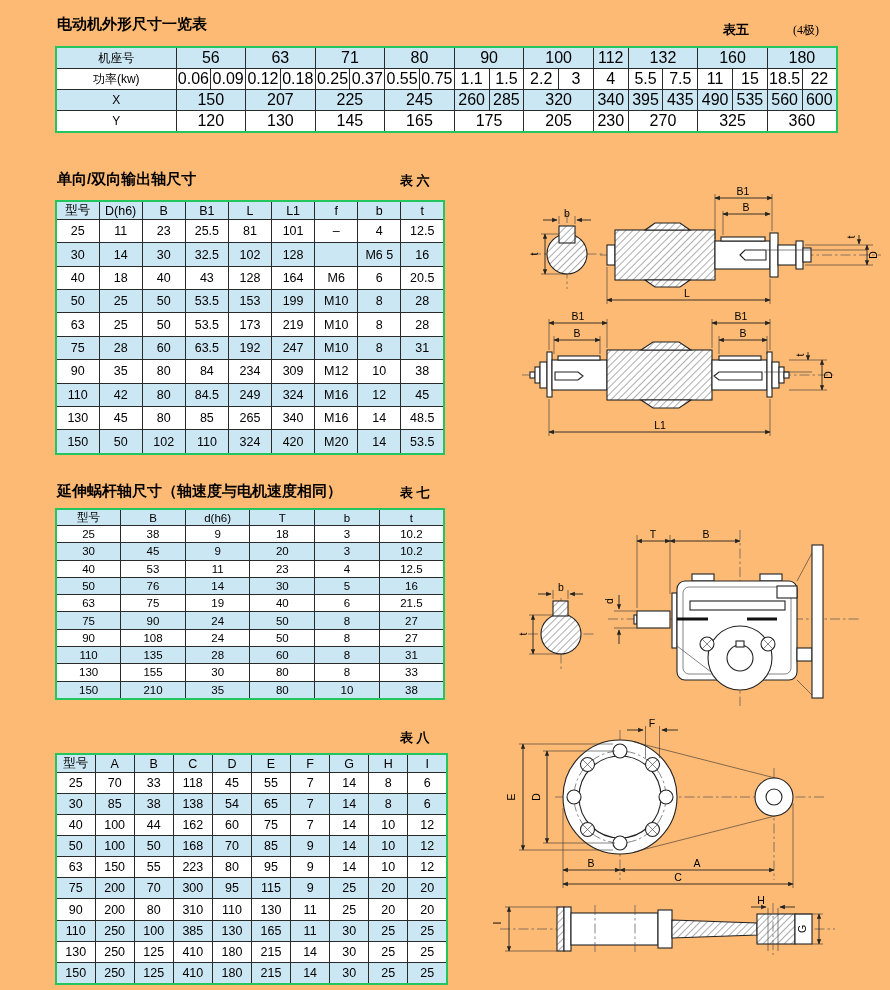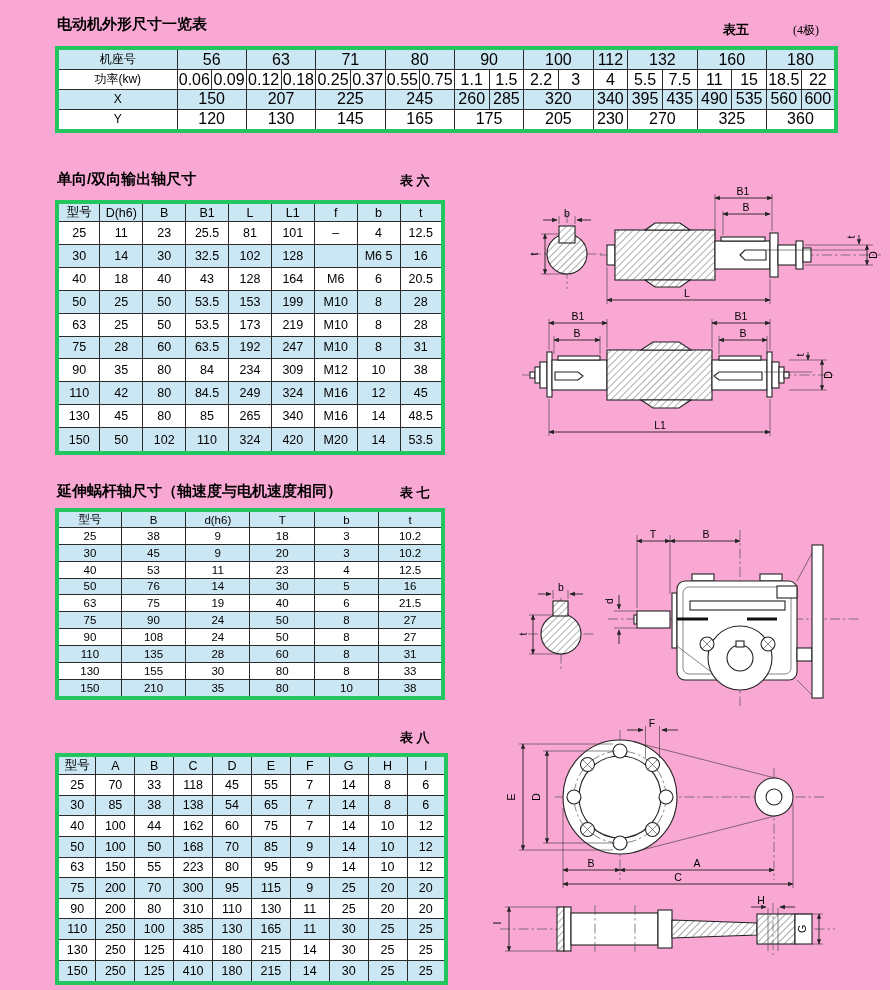--- a/index.html
+++ b/index.html
@@ -1,26 +1,26 @@
 <!DOCTYPE html>
 <html><head>
 <meta charset="utf-8">
 <style>
   html,body { margin:0; padding:0; background:#ffffff; }
   .doc {
-    position:relative; width:890px; height:990px; background:#f9a8d4;
+    position:relative; width:890px; height:990px; background:#fdba74;
     font-family:"Liberation Sans","DejaVu Sans",sans-serif; color:#111;
     overflow:hidden;
   }
   .sec-title { position:absolute; font-weight:bold; font-size:15px; color:#000; white-space:nowrap; }
   .sec-tag   { position:absolute; font-weight:bold; font-size:13px; color:#000; white-space:nowrap; }
   .sec-pole  { position:absolute; font-size:12px; color:#000; white-space:nowrap;font-family:Liberation Serif, serif; }
 
   table.tbl { position:absolute; border-collapse:collapse; table-layout:fixed; background:#fff;
-              border:4px solid #22c55e; }
+              border:2px solid #22c55e; }
   table.tbl td { border:1px solid #2a2a2a; text-align:center; vertical-align:middle;
                  padding:0; color:#000; overflow:hidden; white-space:nowrap; }
   tr.blue td { background:#cce7f4; }
 
   #t5 { left:55px; top:46px; width:783px; height:87px; }
   #t5 td { font-size:16px; }
   #t5 td.rowhead { font-size:12px; }
 
   #t6 { left:55px; top:200px; width:390px; height:255px; }
   #t6 td { font-size:12.5px; }

